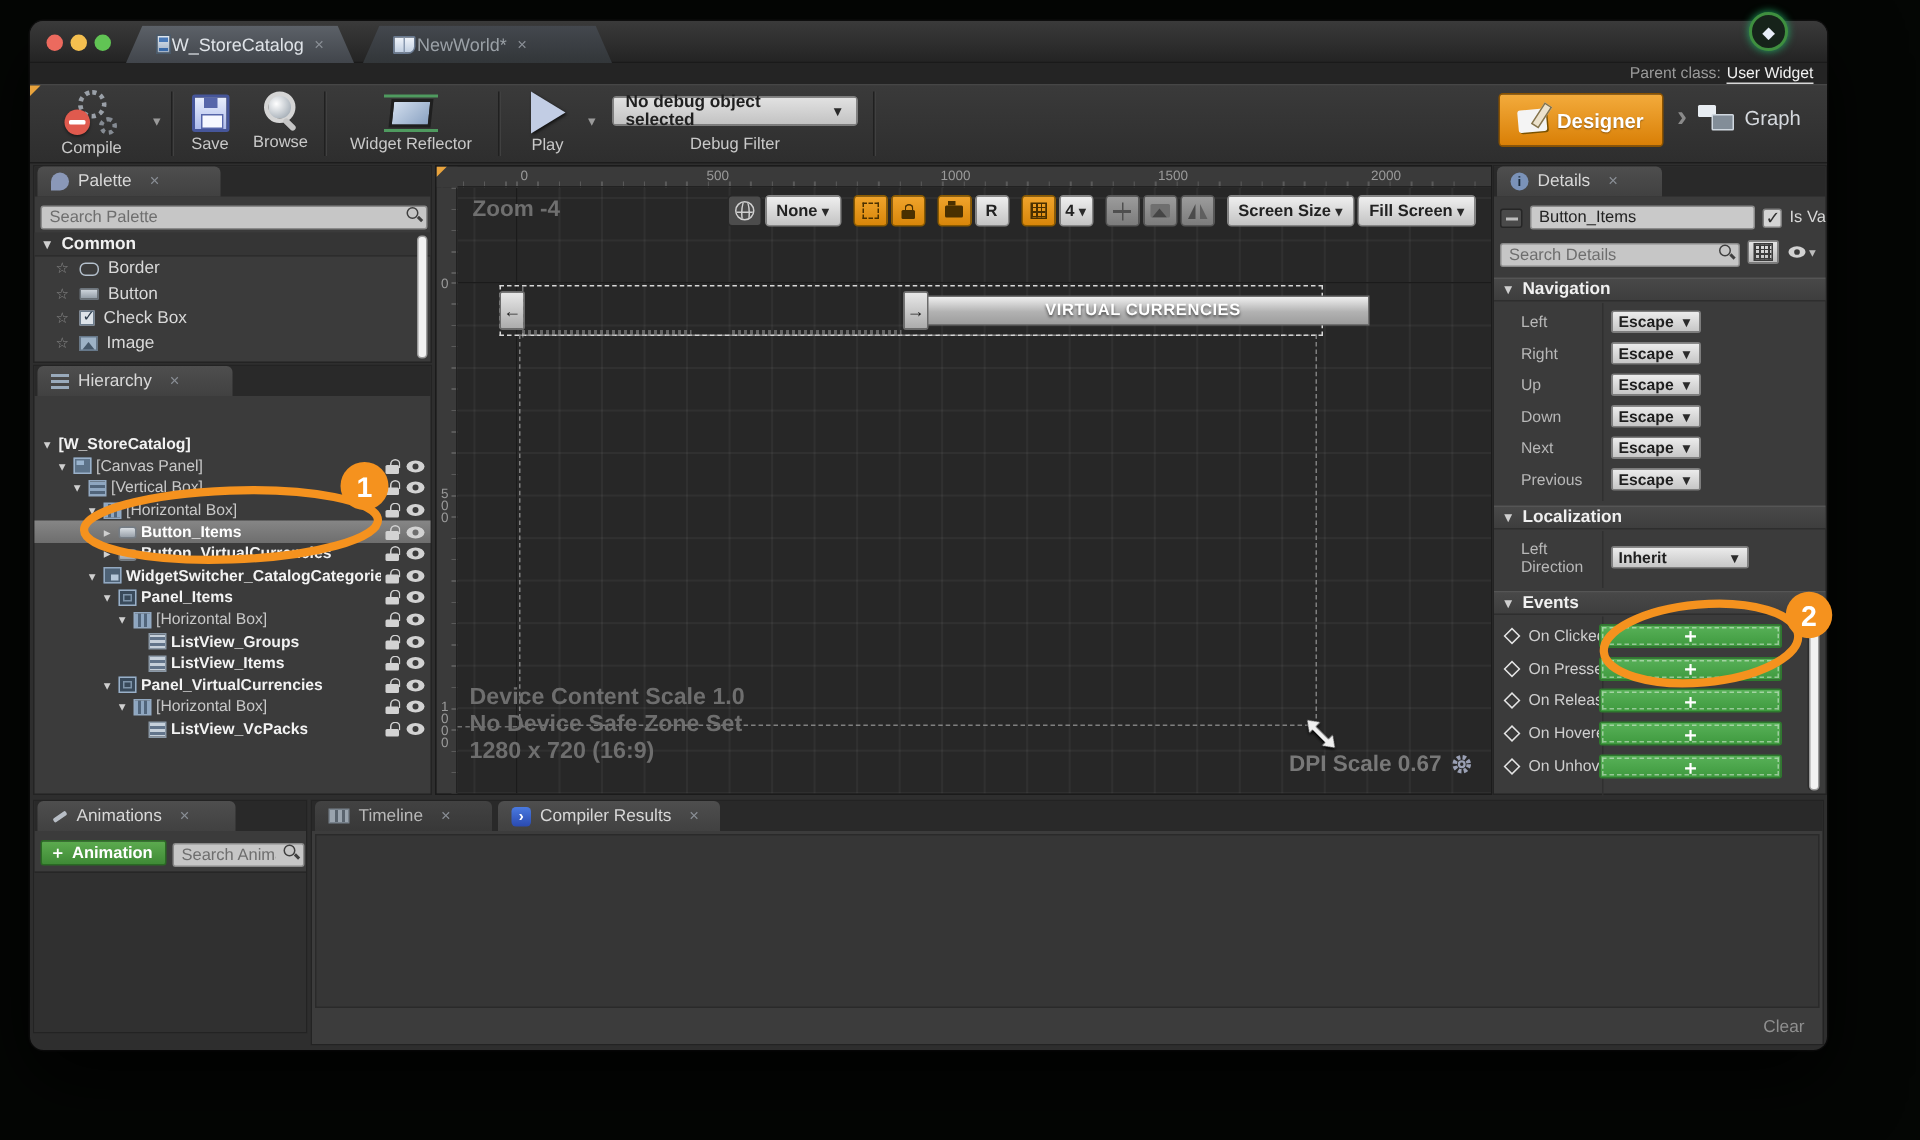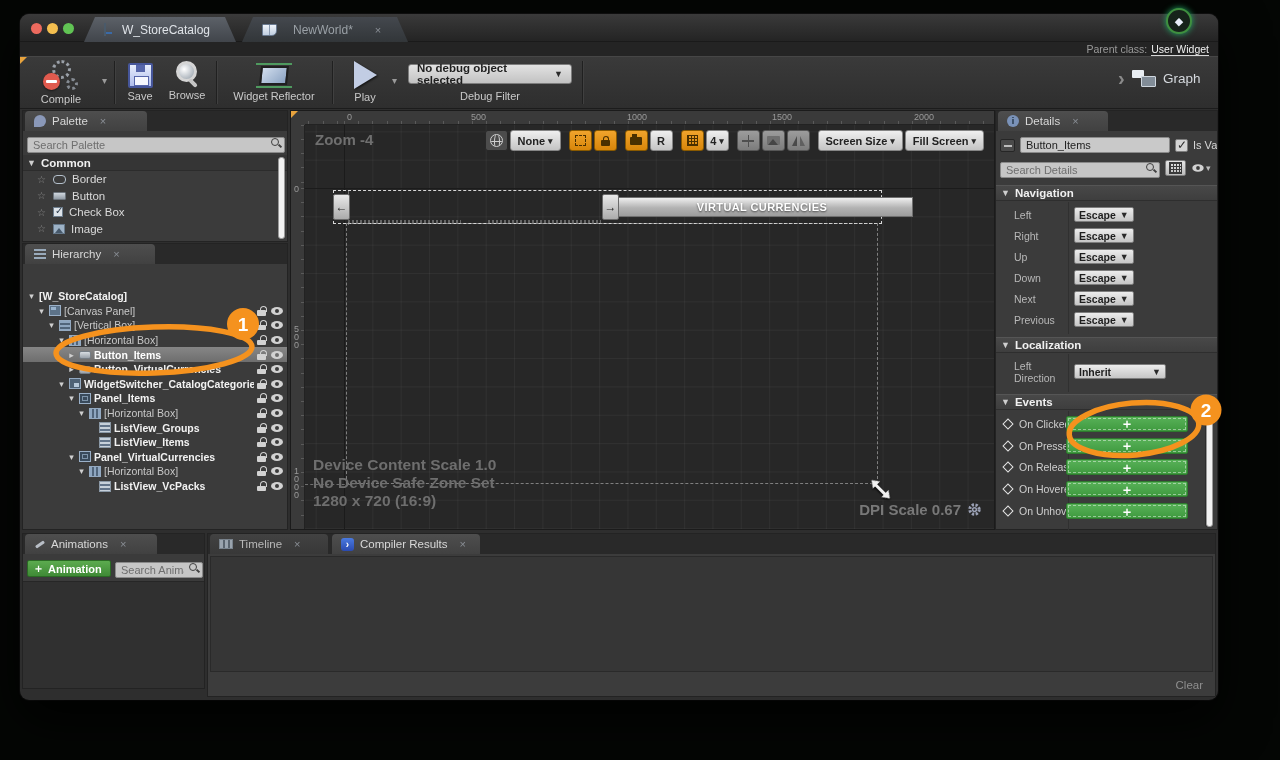--- a/index.html
+++ b/index.html
@@ -2,21 +2,21 @@
 <html><head>
 <meta charset="utf-8">
 <style>
   *{box-sizing:border-box;margin:0;padding:0;font-family:"Liberation Sans",sans-serif}
   html,body{width:1280px;height:760px;overflow:hidden;background:#040604}
   body{position:relative}
   #win{position:absolute;left:20px;top:14px;width:1198px;height:686px;background:#2e2e2e;border-radius:9px;box-shadow:0 20px 50px rgba(0,0,0,.85),0 0 0 1px #111;overflow:hidden}
   
   .titlebar{position:absolute;left:0;top:0;right:0;height:28px;background:linear-gradient(#3a3a3a,#242424);border-bottom:1px solid #1a1a1a}
   .light{position:absolute;top:9px;width:11px;height:11px;border-radius:50%}
-  .doc-tab{position:absolute;top:3px;height:25px;display:flex;align-items:center;gap:16px;padding:0 20px;font-size:12px;clip-path:polygon(11px 0,calc(100% - 11px) 0,100% 100%,0 100%)}
+  .doc-tab{position:absolute;top:3px;height:25px;display:flex;align-items:center;gap:1px;padding:0 20px;font-size:12px;clip-path:polygon(11px 0,calc(100% - 11px) 0,100% 100%,0 100%)}
   .doc-tab.active{background:linear-gradient(#5c6168,#41454b);color:#dfe3e8}
   .doc-tab.inactive{background:linear-gradient(#44484e,#323639);color:#9aa0a6}
   .tab-close{font-size:11px;color:#8a8f96;margin-left:6px}
   .tabico-widget{width:15px;height:13px;background:linear-gradient(#dfe6ee,#9fb0c4);border:1px solid #4a5a6a;position:relative}
   .tabico-widget::before{content:"";position:absolute;left:1px;top:1px;right:1px;height:3px;background:#4a7ab8}
   .tabico-widget::after{content:"";position:absolute;left:1px;bottom:1px;width:6px;height:2px;background:#3a6aa8}
   .tabico-book{width:15px;height:12px;background:linear-gradient(#f0f4fa,#c0cee0);border:1px solid #6a7a90;border-radius:1px 1px 5px 1px;position:relative}
   .tabico-book::before{content:"";position:absolute;left:6px;top:0;bottom:0;width:1px;background:#8a9ab0}
   .parentstrip{position:absolute;left:0;top:28px;right:0;height:14px;background:#242424;font-size:10.5px;color:#9a9a9a;text-align:right;padding-right:9px;line-height:14px}
   .parentstrip b{color:#f0f0f0;font-weight:normal;border-bottom:1px solid #d8d8d8;margin-left:4px}
@@ -245,20 +245,24 @@
     </div>
     <span class="smcaret" style="position:absolute;left:372px;top:18px">▾</span>
     <div class="combo" style="position:absolute;left:388px;top:7px;width:164px">
       <span>No debug object selected</span>
         <span class="dk">▼</span>
     </div>
     <div class="tool" style="left:388px;top:33px;width:164px">
       <span>Debug Filter</span>
     </div>
     <div class="vsep" style="left:562px"></div>
+    <div class="btn-designer" style="left:979px;top:5px;height:36px">
+      <span class="designer-ico"></span>
+      <span>Designer</span>
+    </div>
     <span class="chev" style="left:1098px;top:10px">›</span>
     <div class="btn-graph" style="left:1112px;top:13px">
       <span class="graph-ico"></span>
       <span>Graph</span>
     </div>
   </div>
 
   <div class="panel" id="palette" style="left:2px;top:96px;width:266px;height:132px">
     <div class="tabstrip">
       <div class="ptab" style="left:2px;width:122px">

